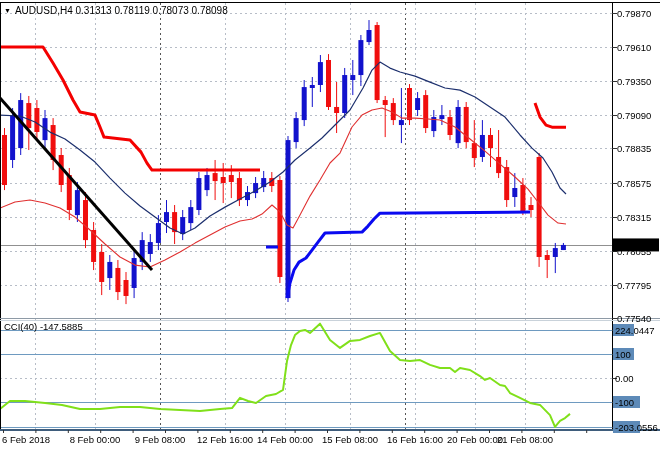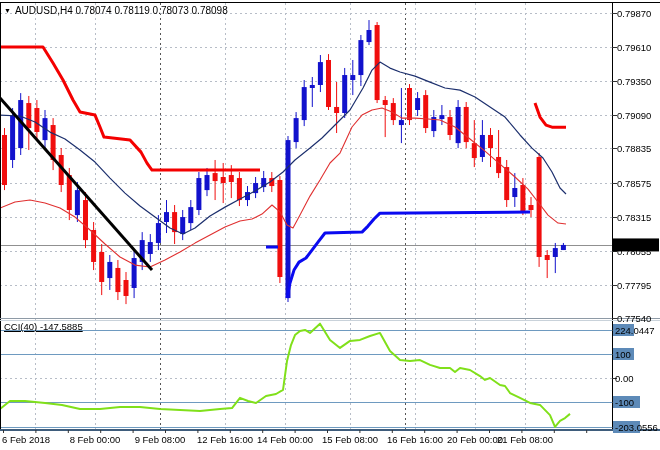--- a/index.html
+++ b/index.html
@@ -3,21 +3,21 @@
 <meta charset="utf-8">
 <style>
   html,body{margin:0;padding:0;background:#fff;}
   #screen{position:relative;width:660px;height:450px;background:#fff;overflow:hidden;
           font-family:"Liberation Sans",sans-serif;}
   #chart-svg{position:absolute;left:0;top:0;}
   svg text{font-family:"Liberation Sans",sans-serif;font-size:9.5px;fill:#000;}
   .overlay{position:absolute;color:#000;white-space:nowrap;}
   #title-overlay{left:4px;top:5px;font-size:10px;}
   #title-overlay .dd{font-size:7px;vertical-align:1px;margin-right:4px;}
-  #cci-overlay{left:4px;top:321px;font-size:9.5px;text-decoration:underline;}
+  #cci-overlay{left:4px;top:321px;font-size:9.5px;}
 </style>
 </head>
 <body>
 
 <div id="screen">
   <svg id="chart-svg" width="660" height="450">
       <g shape-rendering="crispEdges">
         <line x1="35.5" y1="3" x2="35.5" y2="429" stroke="#b7bdc7" stroke-width="1" stroke-dasharray="2,3"></line>
         <line x1="95.5" y1="3" x2="95.5" y2="429" stroke="#b7bdc7" stroke-width="1" stroke-dasharray="2,3"></line>
         <line x1="225.5" y1="3" x2="225.5" y2="429" stroke="#b7bdc7" stroke-width="1" stroke-dasharray="2,3"></line>
@@ -278,16 +278,16 @@
         <text x="525" y="443" text-anchor="middle">21 Feb 08:00</text>
       </g>
       <g>
         <rect x="0" y="3" width="612" height="315" fill="transparent"></rect>
         <rect x="0" y="321" width="612" height="108" fill="transparent"></rect>
         <rect x="612" y="3" width="48" height="426" fill="transparent"></rect>
         <rect x="0" y="429" width="660" height="20" fill="transparent"></rect>
       </g>
     </svg>
   <div id="title-overlay" class="overlay">
-    <span class="dd">▼</span><span>AUDUSD,H4 0.78074 0.78119 0.78073 0.78098</span>
+    <span class="dd">▼</span><span>AUDUSD,H4 0.31313 0.78119 0.78073 0.78098</span>
   </div>
   <div id="cci-overlay" class="overlay">CCI(40) -147.5885</div>
 </div>
 
 </body></html>

